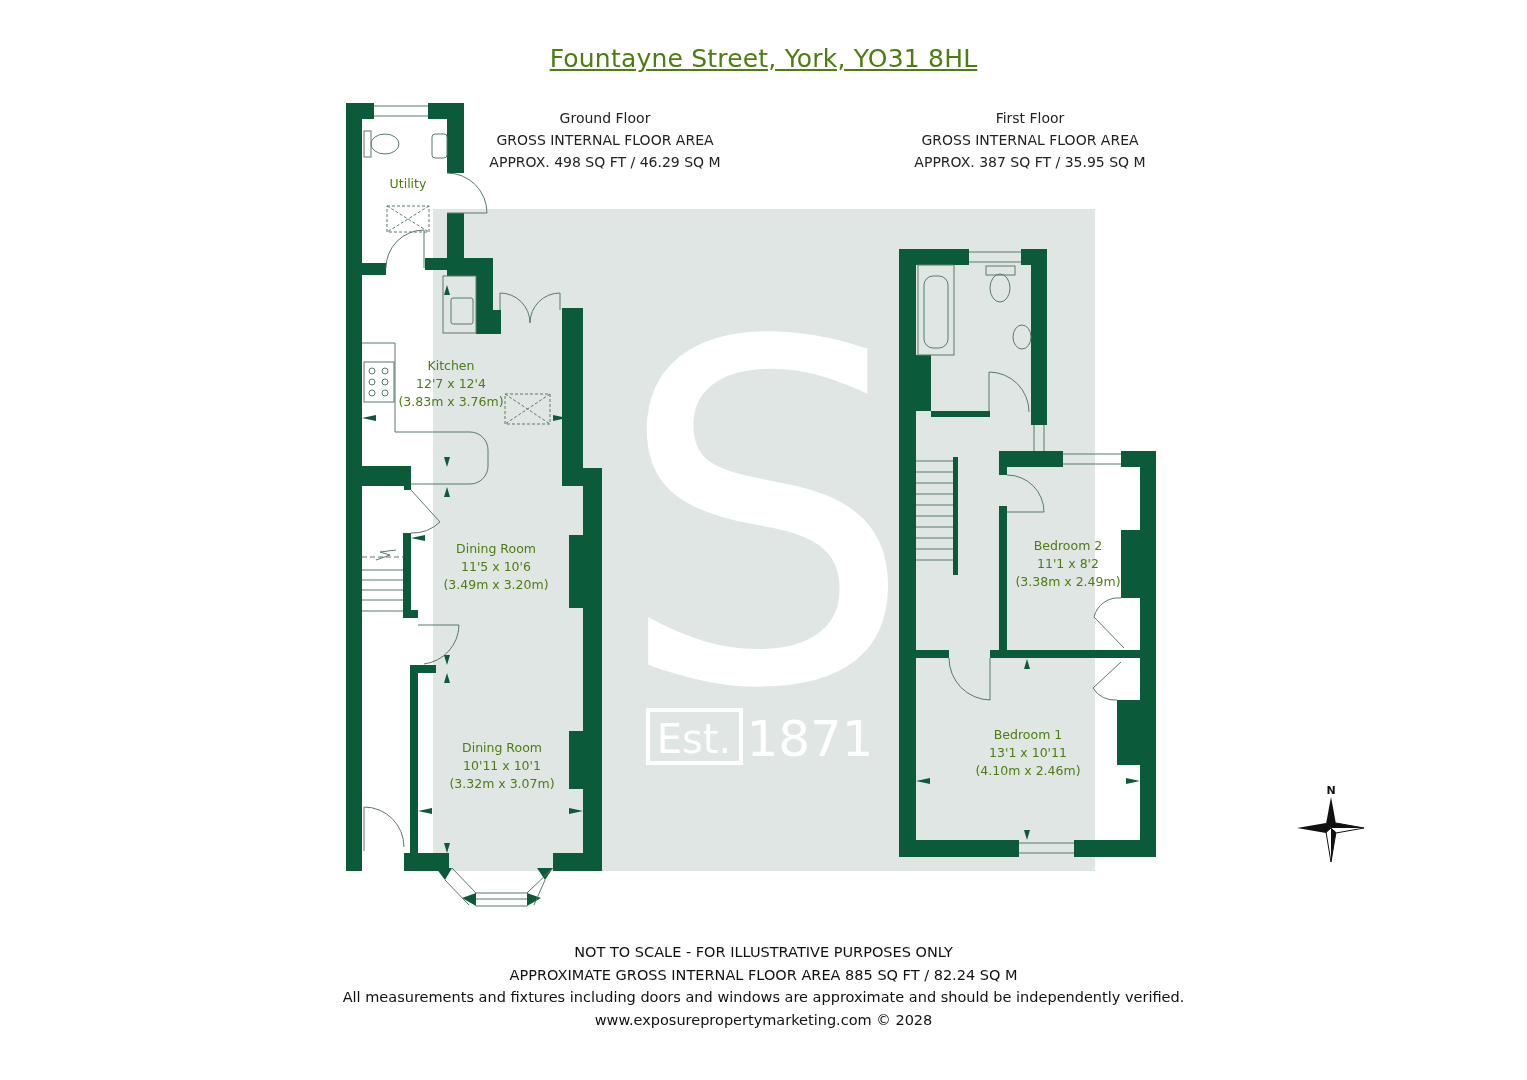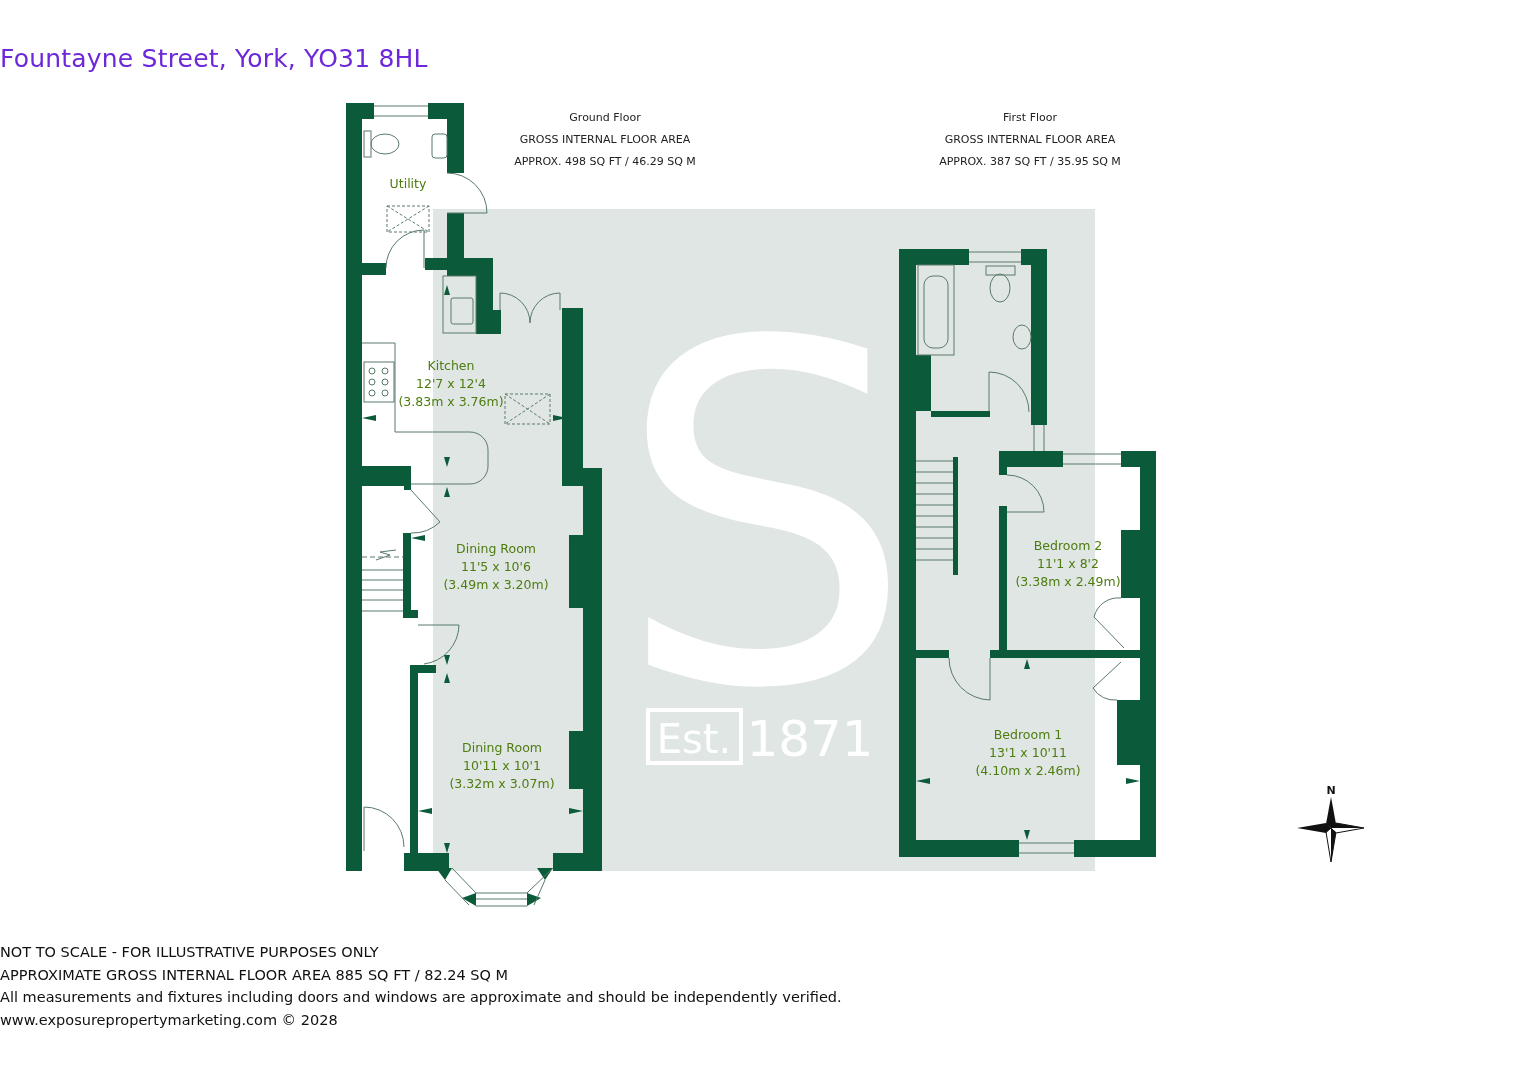--- a/index.html
+++ b/index.html
@@ -1,26 +1,26 @@
 <!DOCTYPE html>
 <html><head>
 <meta charset="utf-8">
 <style>
   html, body { margin: 0; padding: 0; background: #ffffff; }
   body { width: 1527px; height: 1080px; position: relative; overflow: hidden;
          font-family: "DejaVu Sans", "Liberation Sans", sans-serif; color: #222; }
-  .title { position: absolute; left: 0; width: 1527px; top: 44px; 
-           font-size: 25px; letter-spacing: 0.2px; color: #6d28d9; }
-  .floor-head { position: absolute; text-align: center; font-size: 11px; line-height: 22px; color: #222; }
+  .title { position: absolute; left: 0; width: 1527px; top: 44px; text-align: center;
+           font-size: 25px; letter-spacing: 0.2px; color: #4d7c0f; text-decoration: underline; }
+  .floor-head { position: absolute; text-align: center; font-size: 14px; line-height: 22px; color: #222; }
   .floor-head div { white-space: nowrap; }
   #gf-head { left: 455px; width: 300px; top: 107px; }
   #ff-head { left: 880px; width: 300px; top: 107px; }
   svg.plan { position: absolute; left: 0; top: 0; }
   .room-label { position: absolute; text-align: center; font-size: 12.5px; line-height: 18px; color: #4d7c0f; white-space: nowrap; }
-  .footer { position: absolute; left: 0; width: 1527px; top: 941px; font-size: 14.5px; line-height: 22.5px; color: #111; }
+  .footer { position: absolute; left: 0; width: 1527px; top: 941px; text-align: center; font-size: 14.5px; line-height: 22.5px; color: #111; }
   .footer div { white-space: nowrap; }
 </style>
 </head>
 <body>
 
 <div class="title">Fountayne Street, York, YO31 8HL</div>
 
 <div class="floor-head" id="gf-head">
   <div>Ground Floor</div>
   <div>GROSS INTERNAL FLOOR AREA</div>

